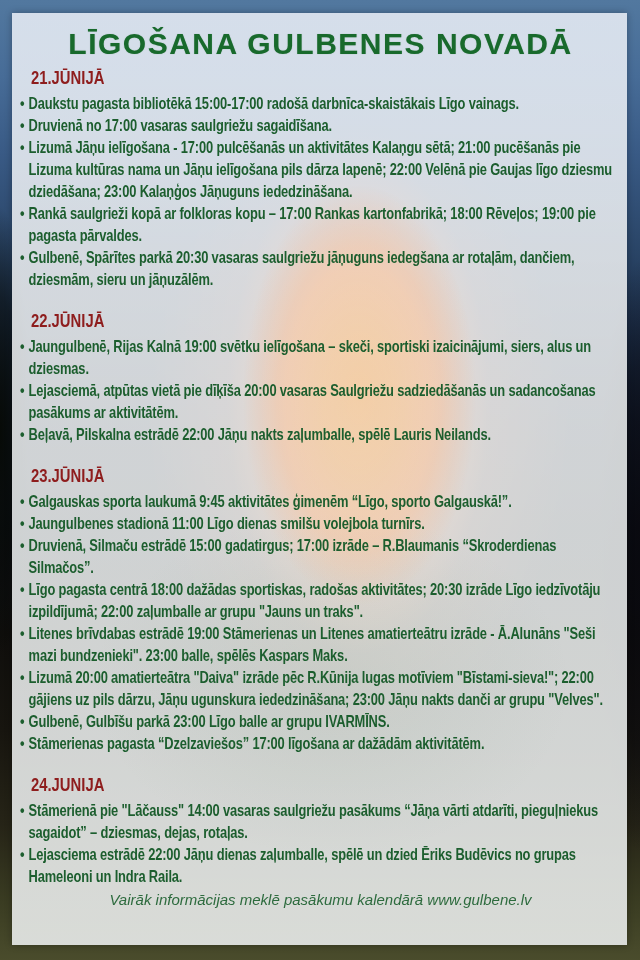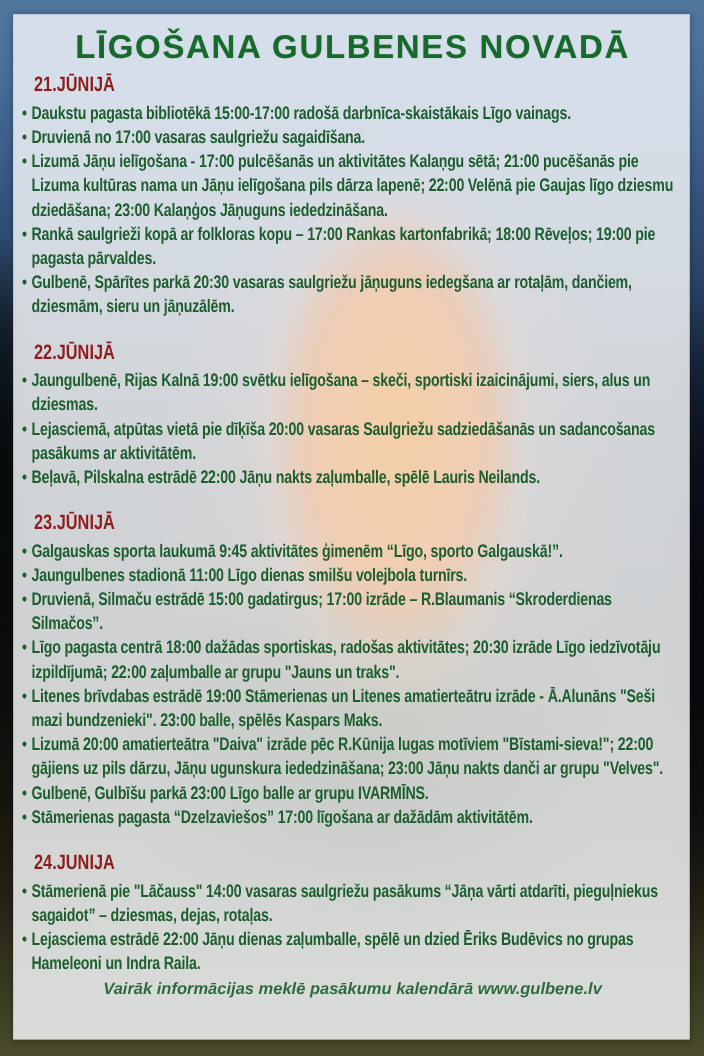--- a/index.html
+++ b/index.html
@@ -55,21 +55,21 @@
     position:relative; padding-left:11px;
     color:var(--body-green,#1c5e2e);
     font-size:16.5px; line-height:22px; font-weight:bold;
     letter-spacing:-0.2px;
   }
   .event .bullet { position:absolute; left:0; }
 
   .footer {
     margin-top:4px; text-align:center;
     font-size:15px; line-height:18px; font-style:italic;
-    color:var(--footer-green,#2d6b3e); font-weight:bold;
+    color:var(--footer-green,#2d6b3e); font-weight:normal;
   }
 </style>
 </head>
 <body>
 
 <div class="stage">
   <div class="photo-bg"></div>
   <div class="panel">
     <div class="content">
       <h1 class="title">LĪGOŠANA GULBENES NOVADĀ</h1>

